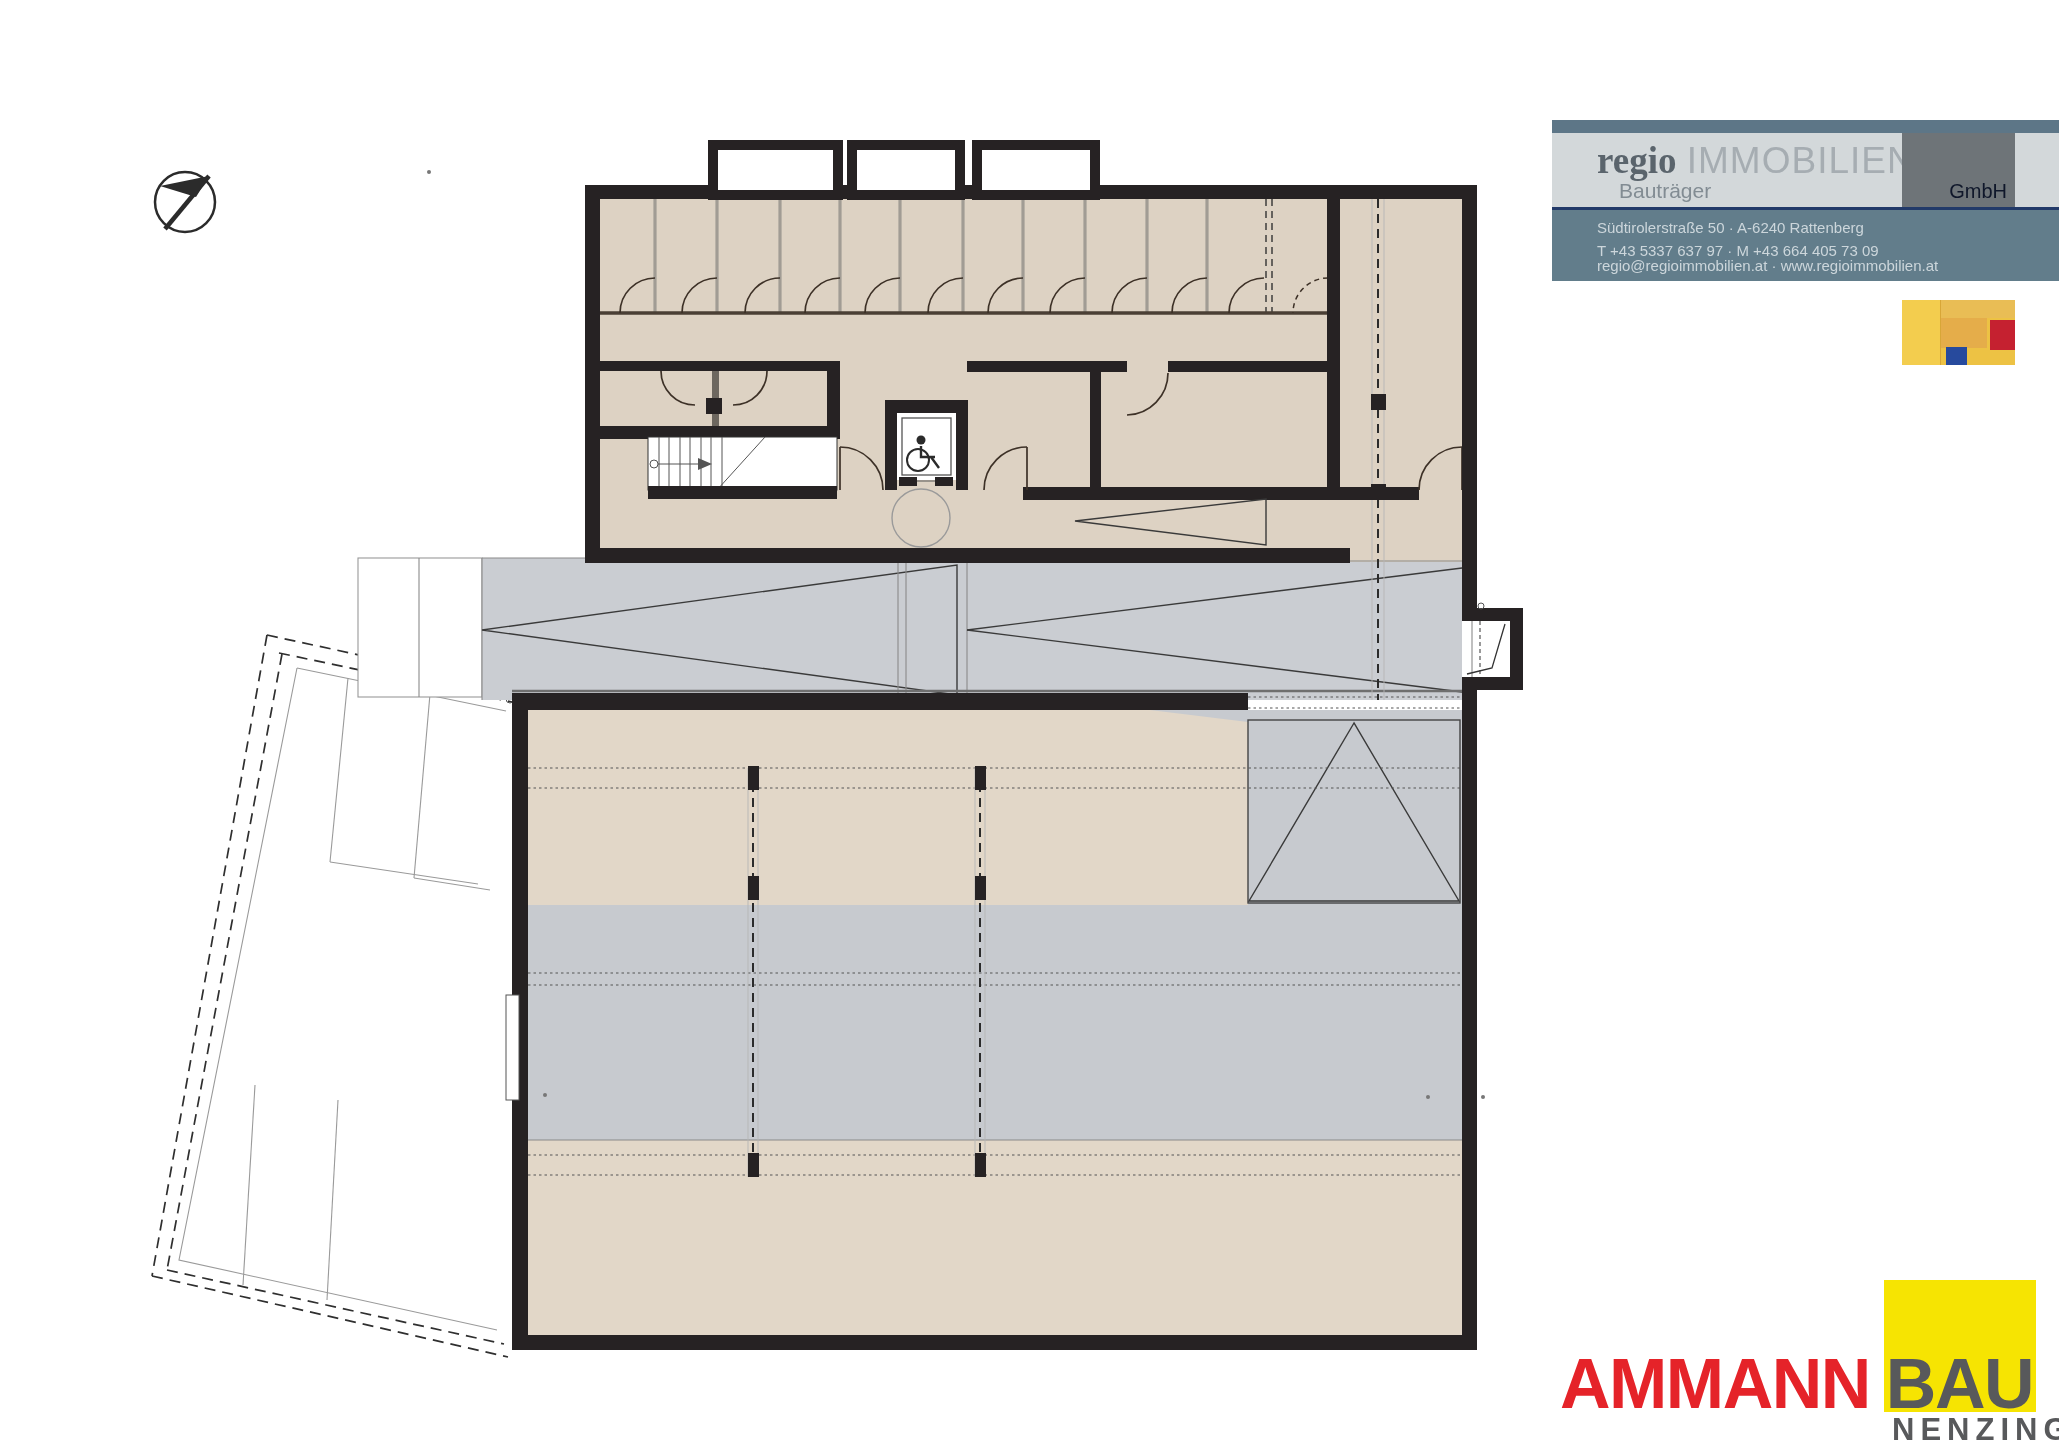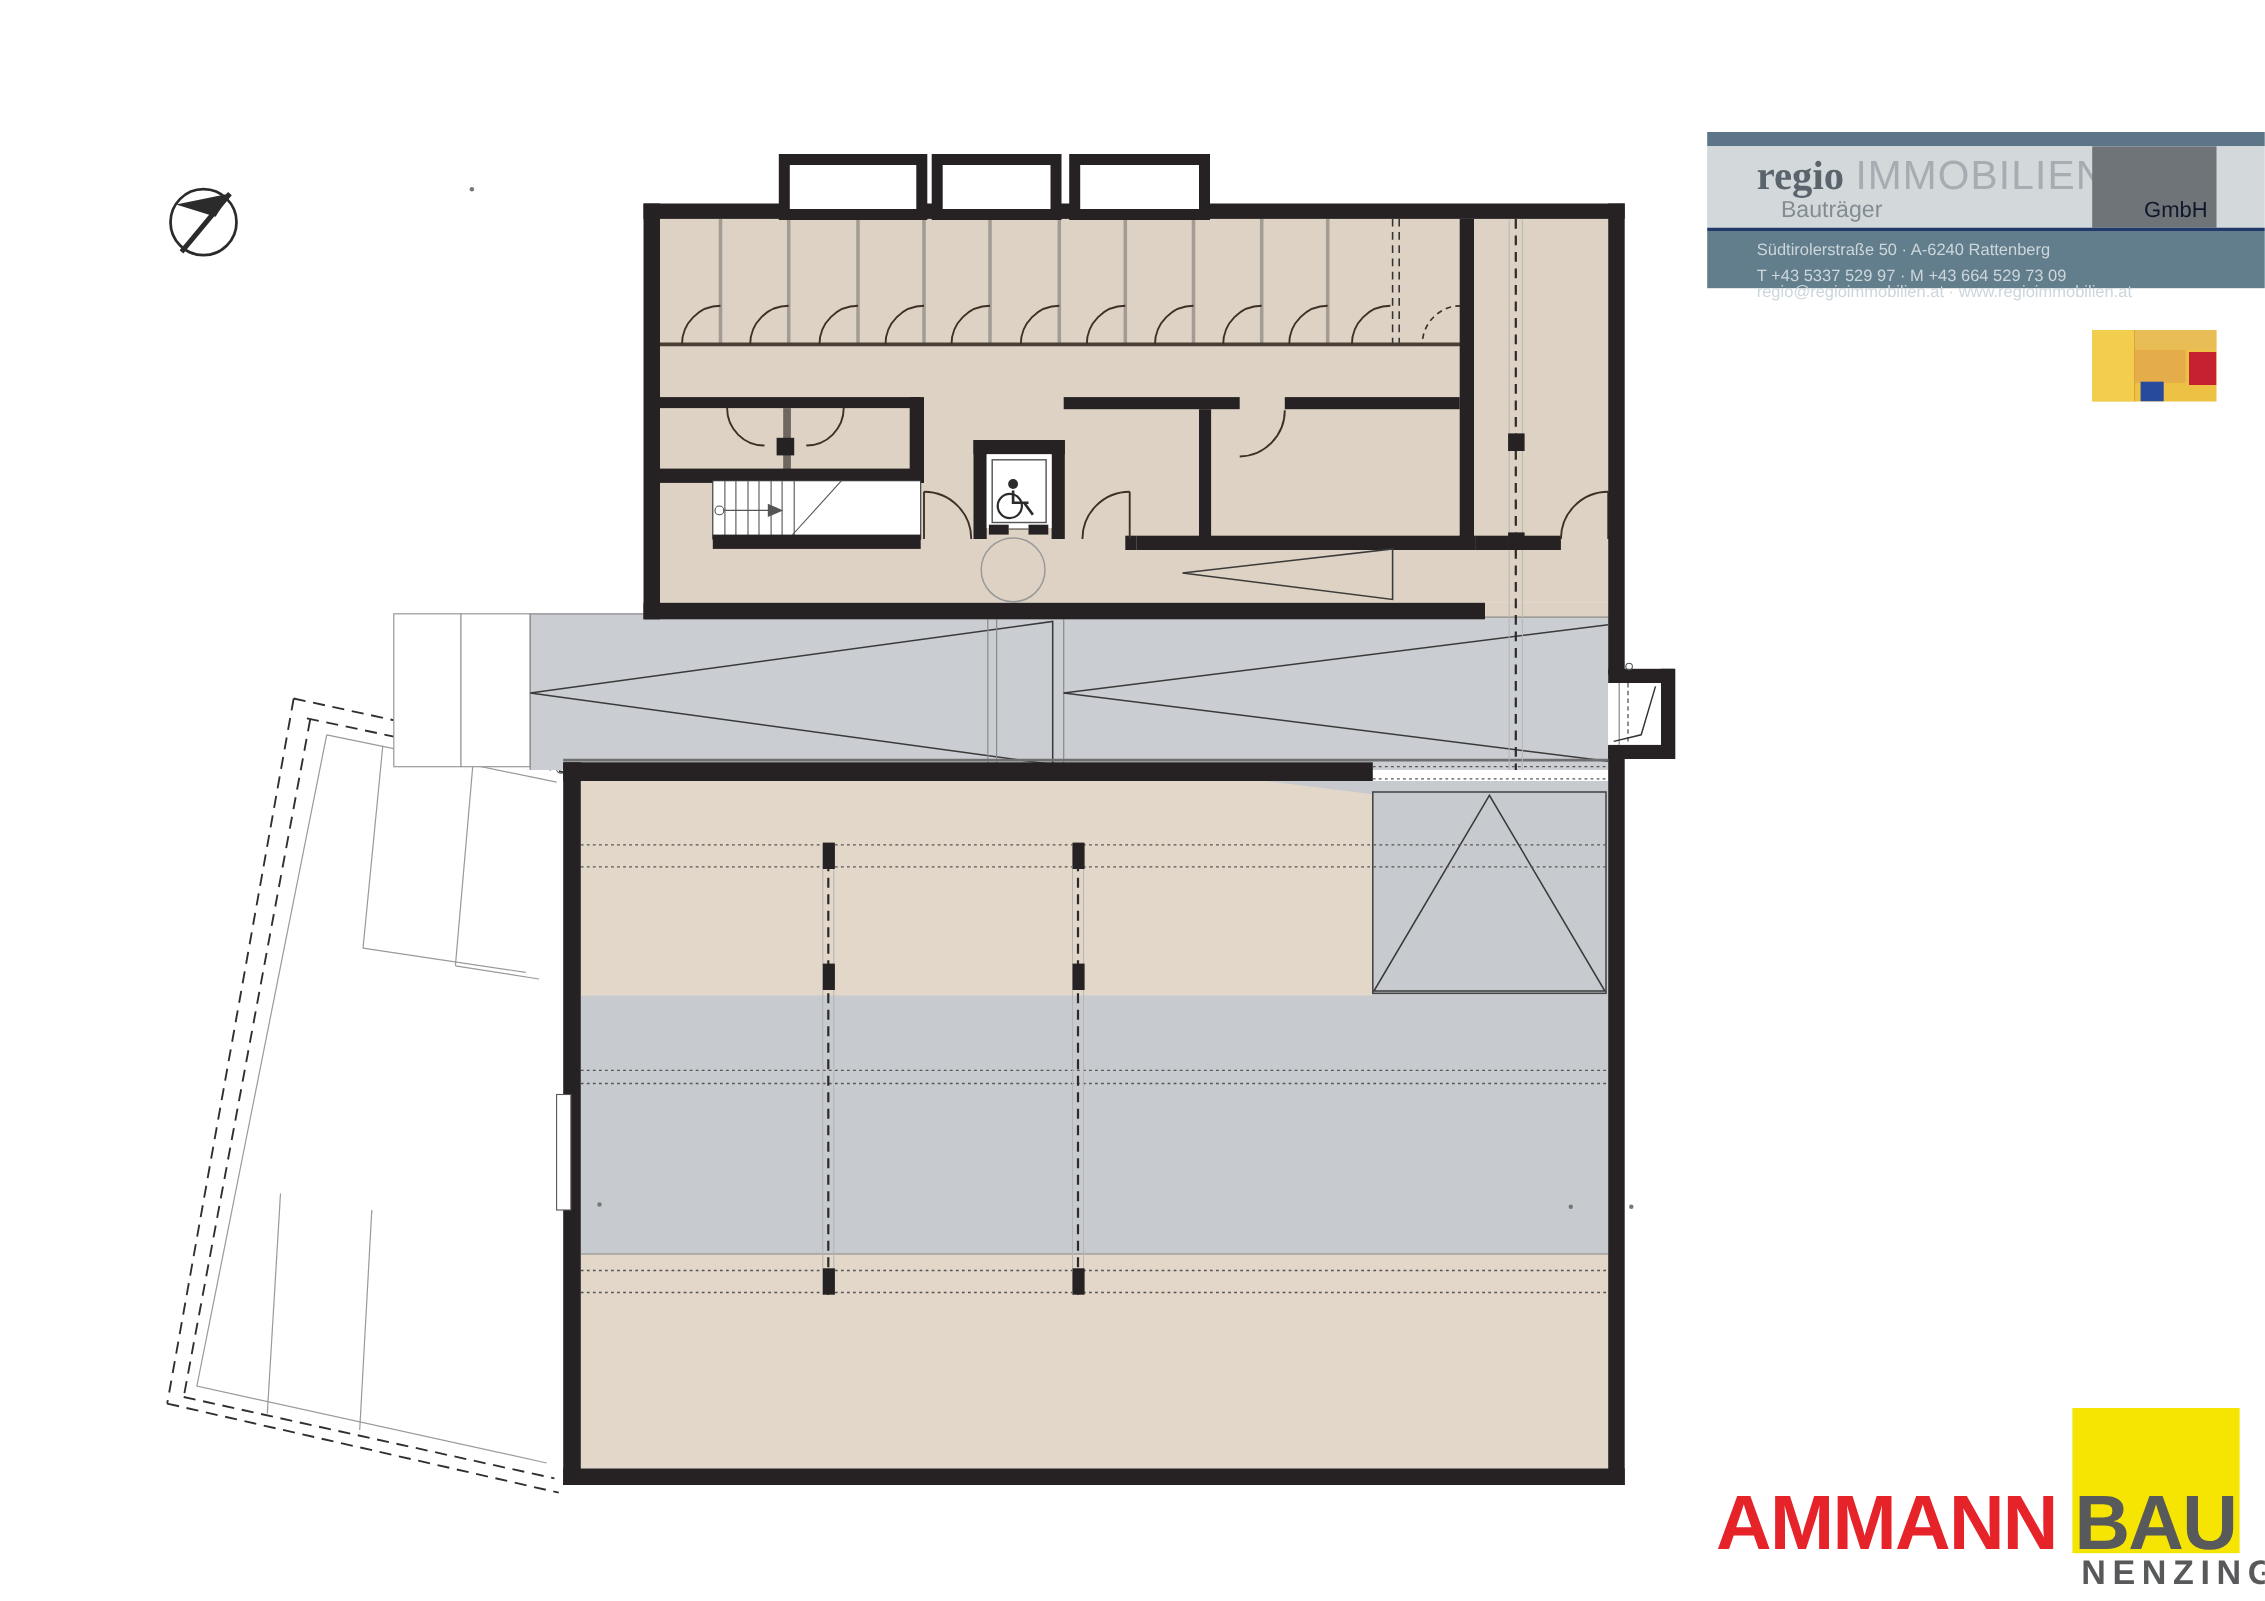--- a/index.html
+++ b/index.html
@@ -27,21 +27,21 @@
   .regio{left:1552px;top:120px;width:507px;height:155px;}
   .regio-strip{left:0;top:0;width:507px;height:13px;background:var(--regio_strip);}
   .regio-main{left:0;top:13px;width:507px;height:74px;background:var(--regio_band);}
   .regio-name{position:absolute;left:45px;top:6px;font-size:37px;white-space:nowrap;}
   .regio-bold{font-weight:bold;color:var(--regio_text_dark);font-family:Liberation Serif, serif;}
   .regio-light{font-weight:normal;color:var(--regio_text_light);letter-spacing:1px;}
   .regio-sub{position:absolute;left:46px;top:46px;font-size:21px;color:var(--regio_text_sub);margin-left:21px;}
   .gmbh-box{position:absolute;left:350px;top:0;width:113px;height:74px;background:var(--regio_gmbh_box);}
   .gmbh-box span{position:absolute;right:8px;bottom:4px;font-size:20px;color:#0f172a;}
   .regio-div{left:0;top:87px;width:507px;height:3px;background:var(--regio_divider);}
-  .regio-bottom{left:0;top:90px;width:507px;height:52px;background:var(--regio_band_dark);
+  .regio-bottom{left:0;top:90px;width:507px;height:71px;background:var(--regio_band_dark);
       color:var(--regio_text_contact);font-size:15px;}
   .regio-bottom .l1{position:absolute;left:45px;top:9px;white-space:nowrap;}
   .regio-bottom .l2{position:absolute;left:45px;top:32px;white-space:nowrap;}
   .regio-bottom .l3{position:absolute;left:45px;top:47px;white-space:nowrap;}
   .regio-art{position:absolute;left:350px;top:90px;width:113px;height:65px;background:var(--art_yellow);overflow:hidden;}
   .tileA{position:absolute;left:0;top:0;width:38px;height:65px;background:var(--art_yellow2);border-right:1px solid #d8a637;}
   .tileB{position:absolute;left:39px;top:0;width:74px;height:18px;background:var(--art_amber);}
   .tileC{position:absolute;left:39px;top:18px;width:46px;height:30px;background:var(--art_orange);}
   .tileD{position:absolute;left:88px;top:20px;width:25px;height:30px;background:var(--art_red);}
   .tileE{position:absolute;left:44px;top:47px;width:21px;height:18px;background:var(--art_blue);}
@@ -306,21 +306,21 @@
       <div class="regio-sub">Bauträger</div>
       <div class="gmbh-box">
         <span>GmbH</span>
       </div>
     </div>
 
     <div class="abs regio-div"></div>
 
     <div class="abs regio-bottom">
       <div class="l1">Südtirolerstraße 50 · A-6240 Rattenberg</div>
-      <div class="l2">T  +43 5337 529 97 · M  +43 664 529 73 09</div>
+      <div class="l2">T  +43 5337 637 97 · M  +43 664 405 73 09</div>
       <div class="l3">regio@regioimmobilien.at · www.regioimmobilien.at</div>
       <div class="regio-art">
         <div class="tileA"></div>
         <div class="tileB"></div>
         <div class="tileC"></div>
         <div class="tileD"></div>
         <div class="tileE"></div>
       </div>
     </div>
   </div>

